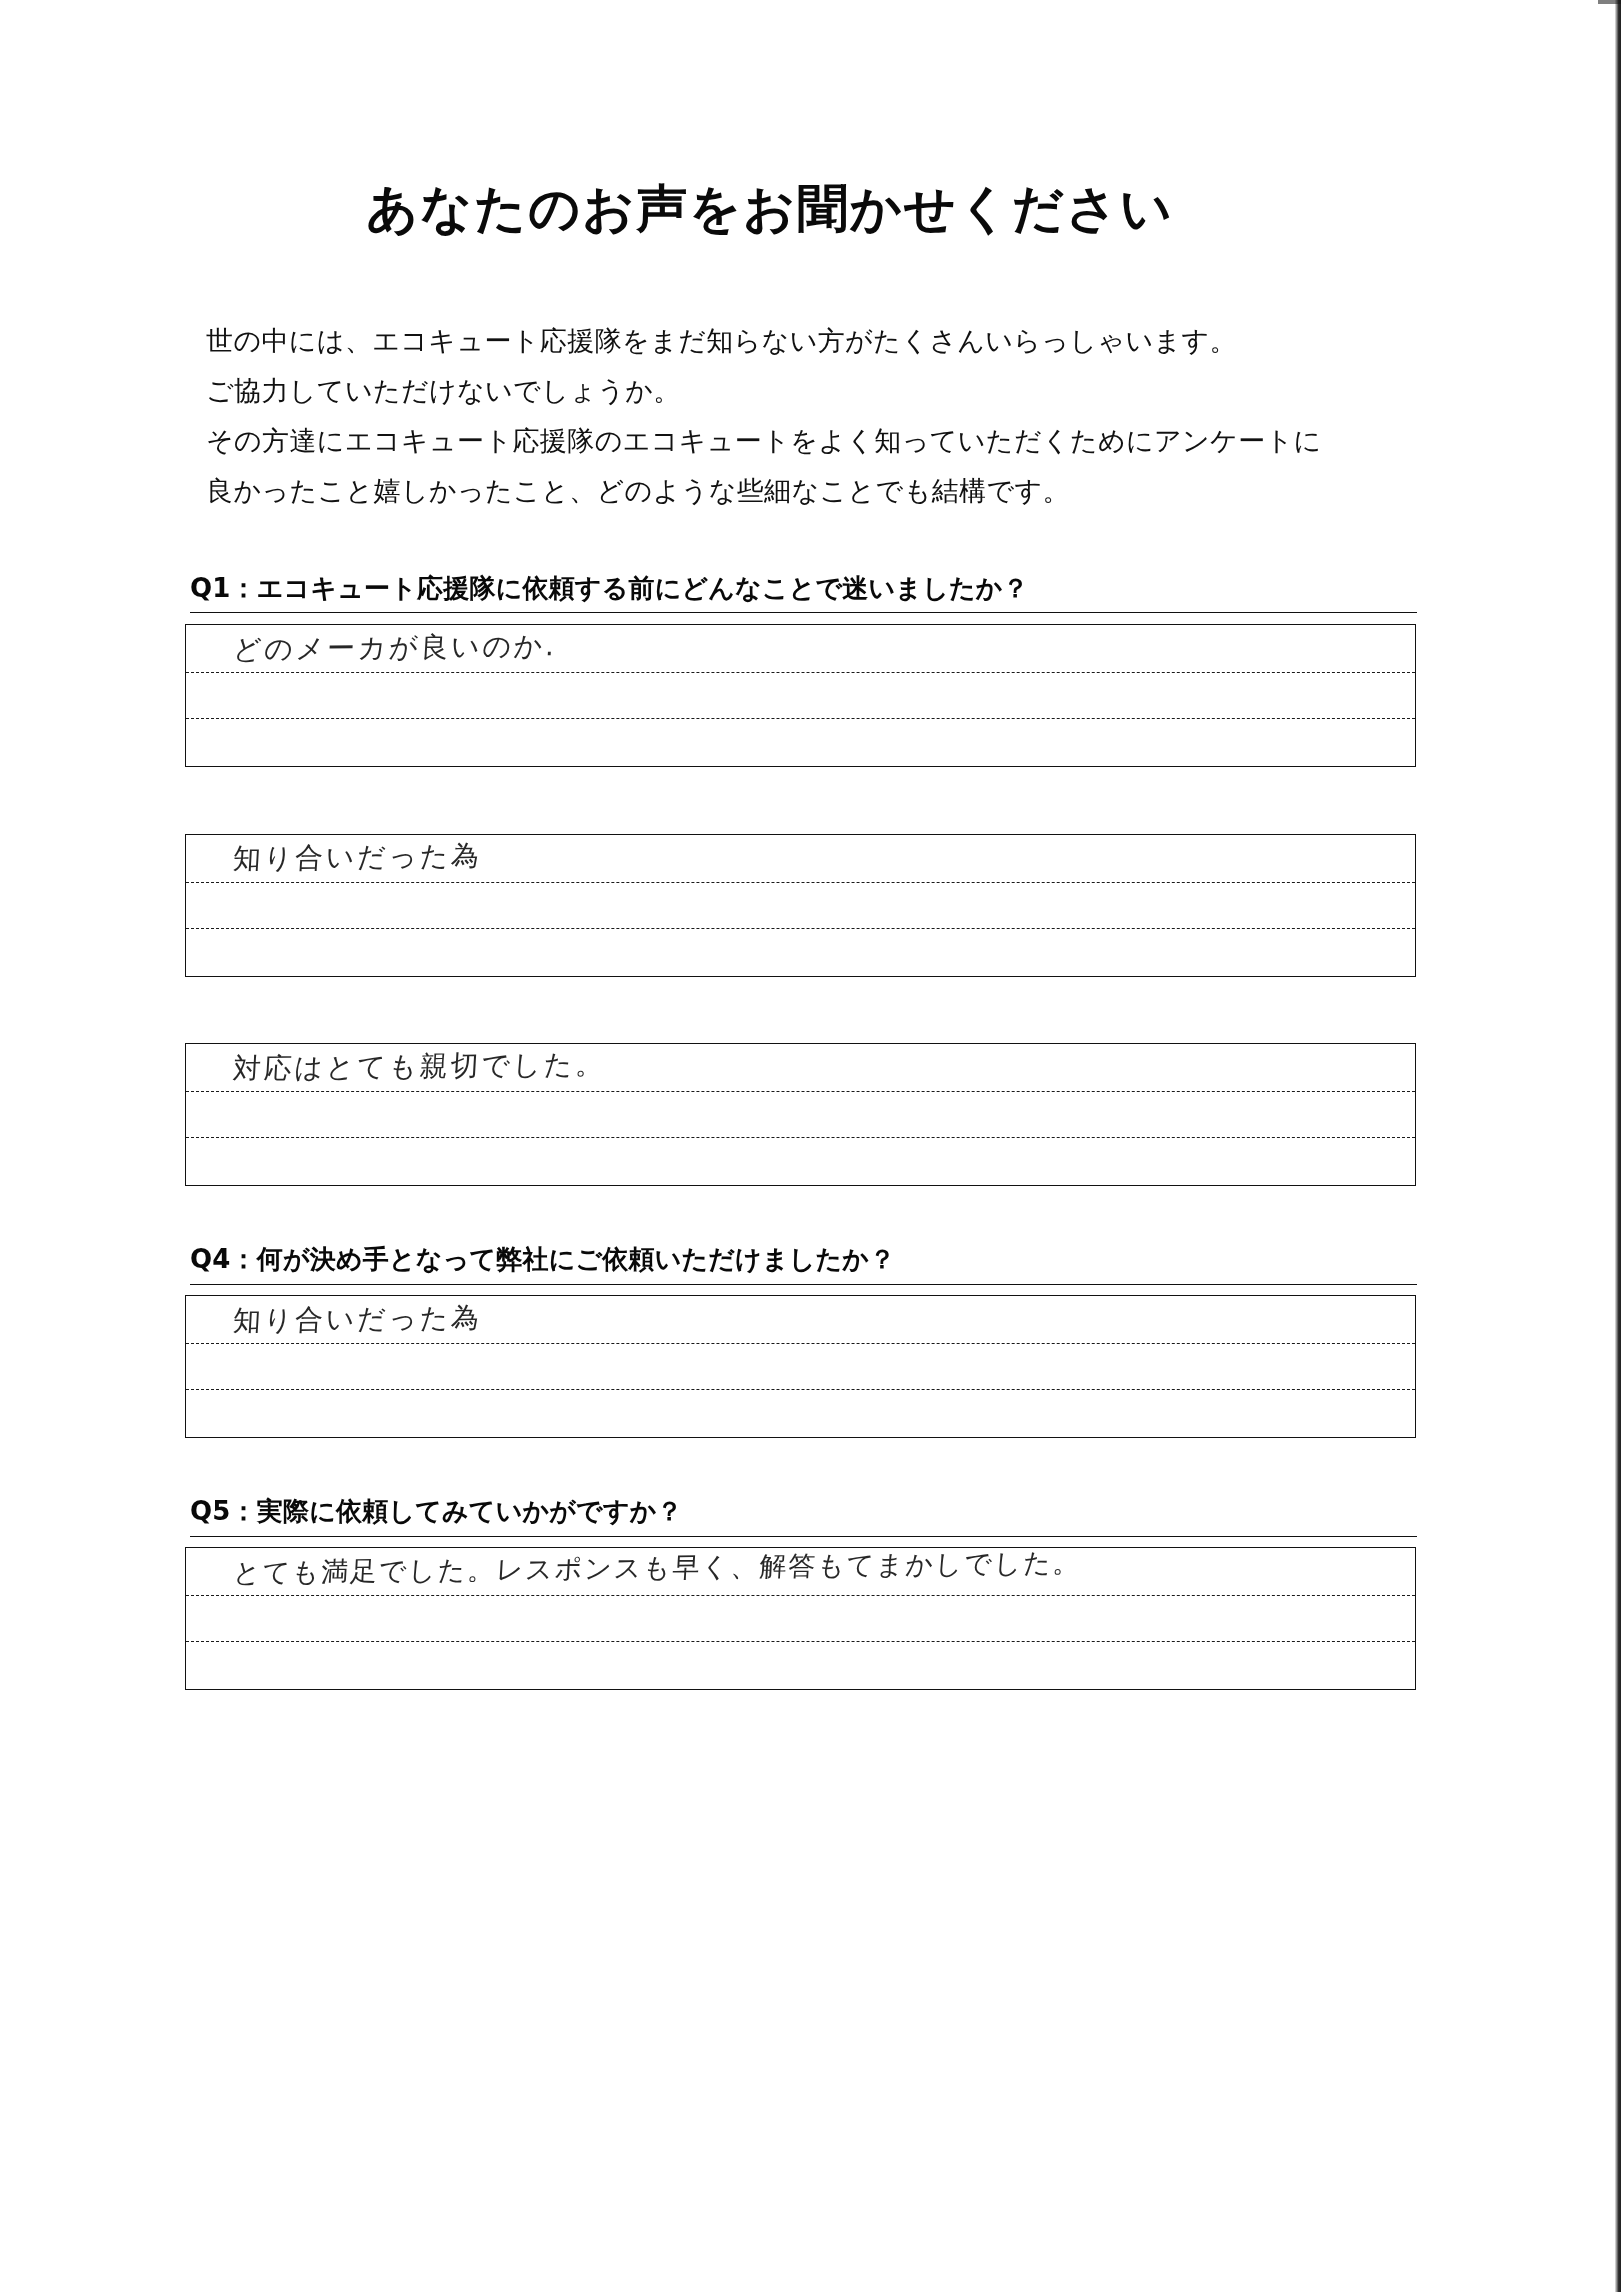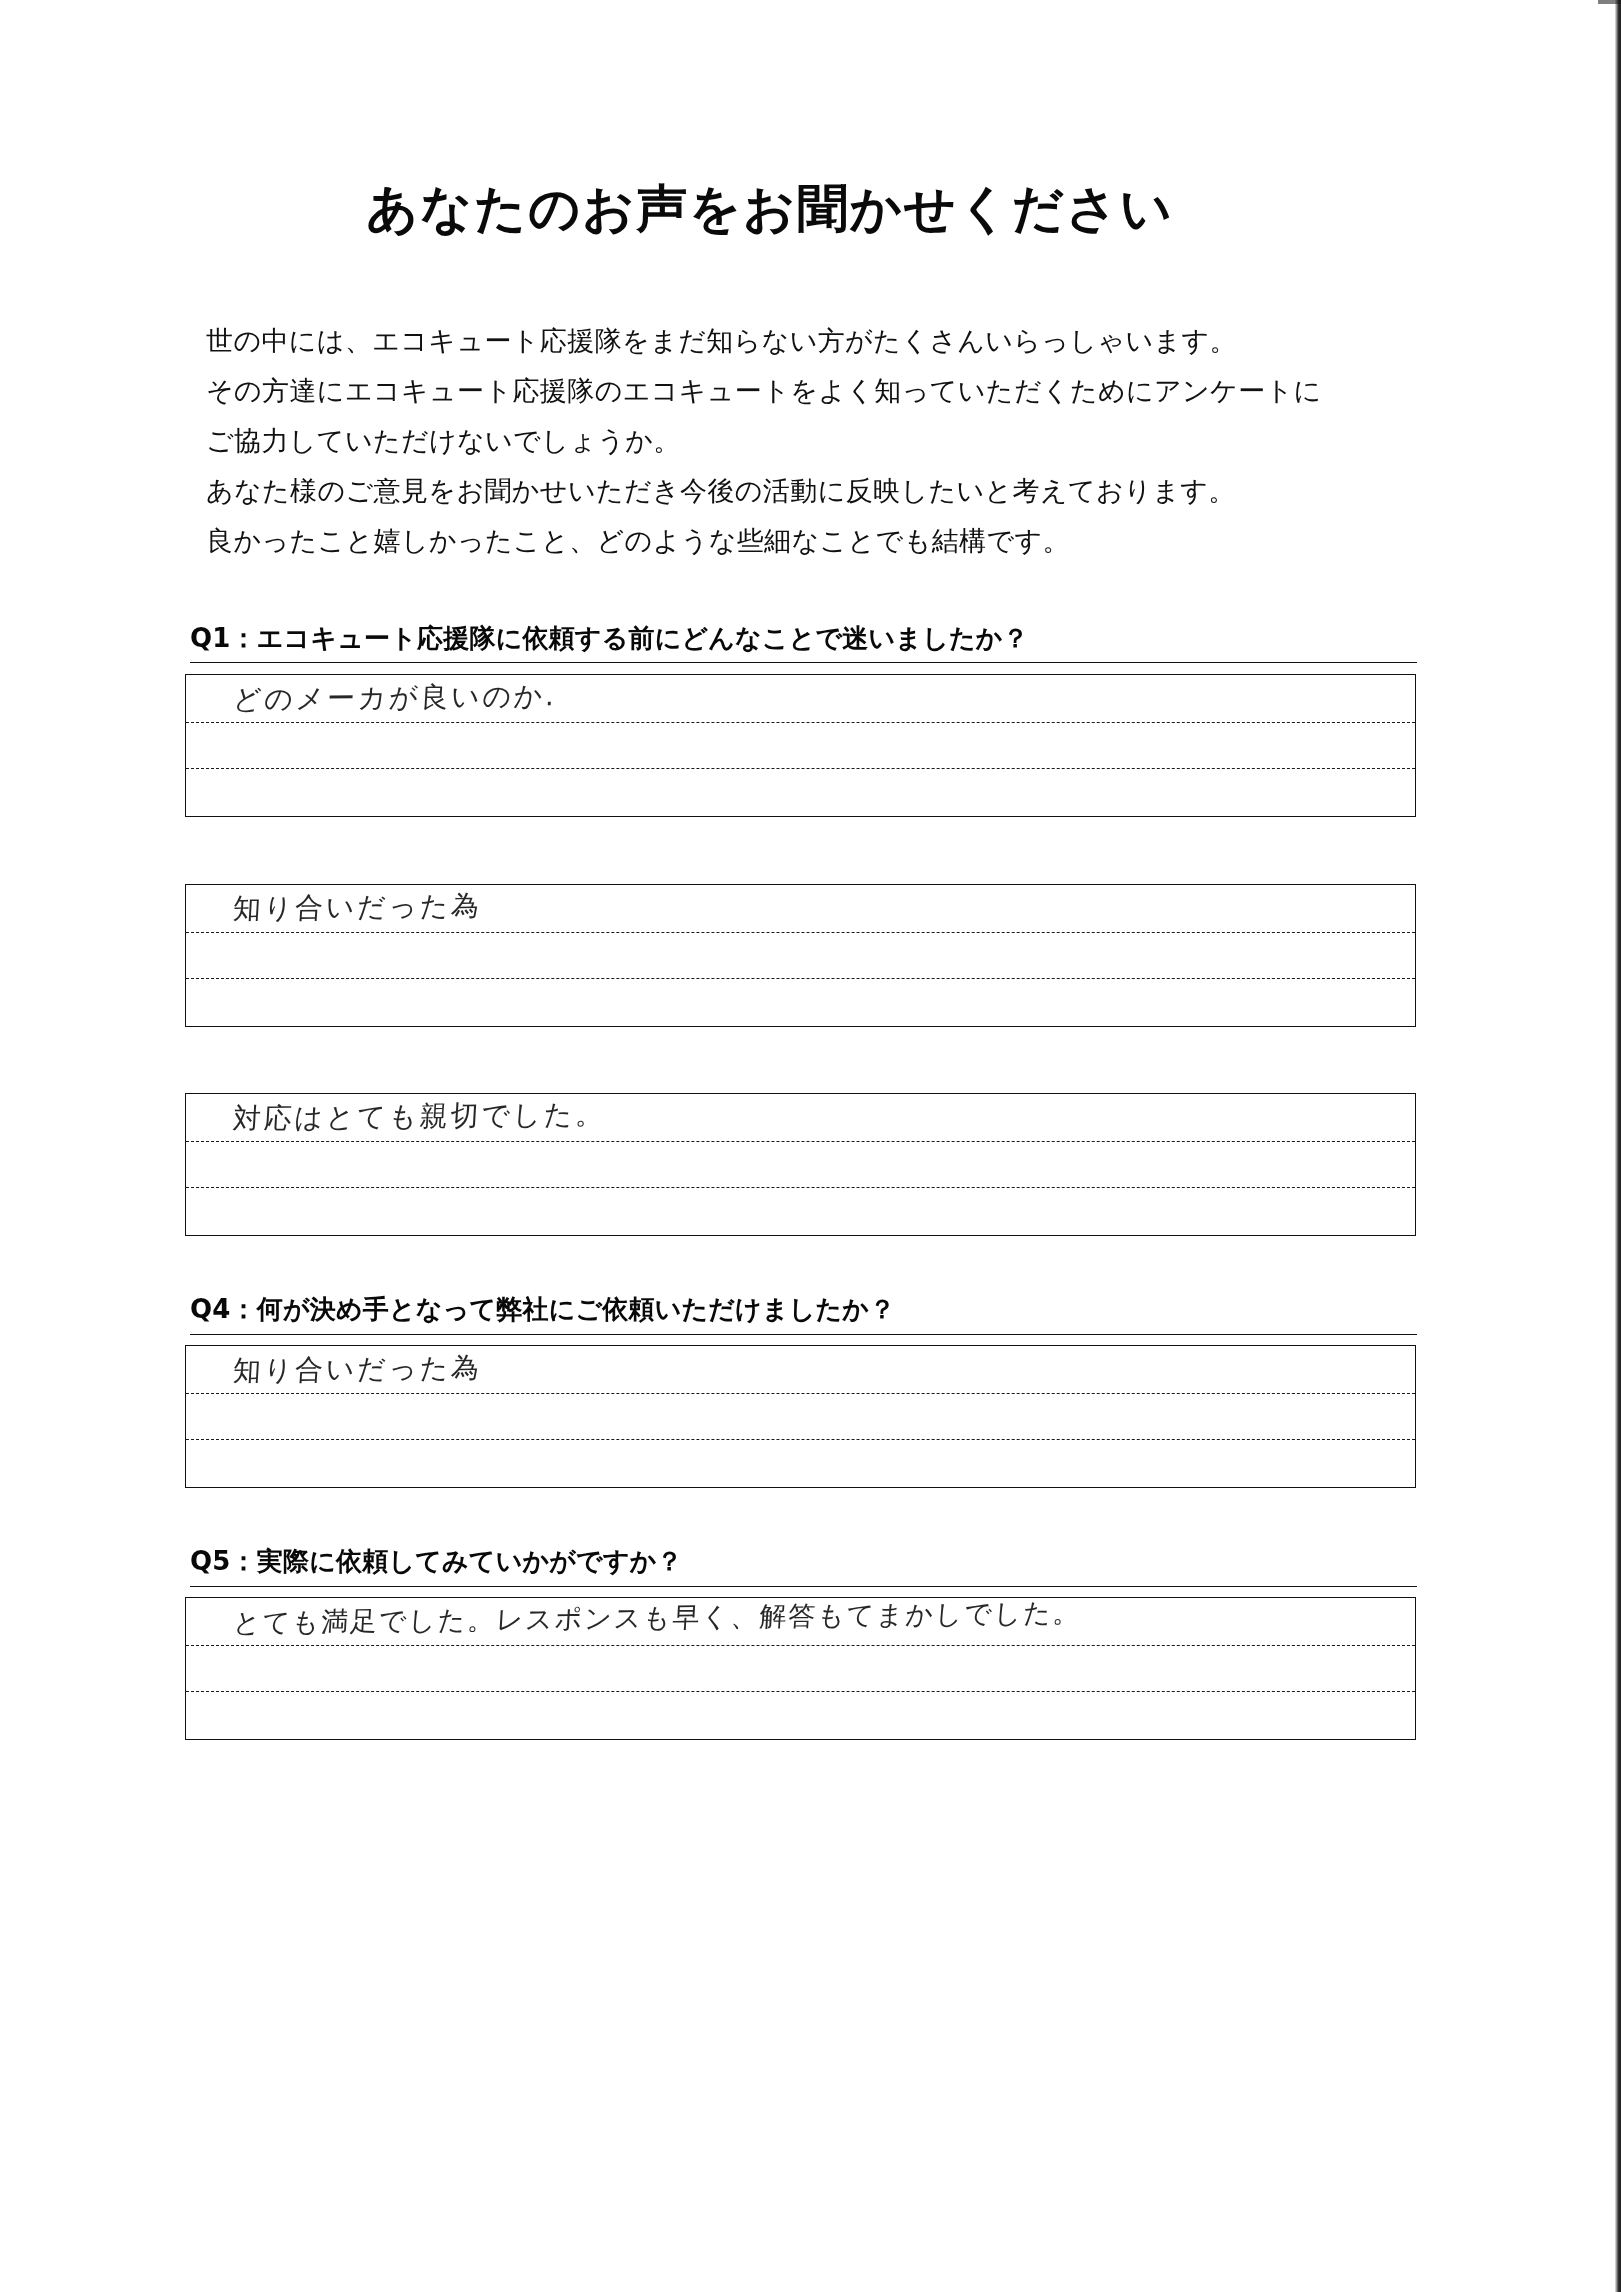--- a/index.html
+++ b/index.html
@@ -148,23 +148,22 @@
 <body>
 
 <div class="page">
 
   <div class="content">
 
     <h1 class="doc-title">あなたのお声をお聞かせください</h1>
 
     <div class="intro">
       <div class="intro-line">世の中には、エコキュート応援隊をまだ知らない方がたくさんいらっしゃいます。</div>
+      <div class="intro-line">ご協力していただけないでしょうか。</div>
       <div class="intro-line">その方達にエコキュート応援隊のエコキュートをよく知っていただくためにアンケートに</div>
-      <div class="intro-line">ご協力していただけないでしょうか。</div>
-      <div class="intro-line">あなた様のご意見をお聞かせいただき今後の活動に反映したいと考えております。</div>
       <div class="intro-line">良かったこと嬉しかったこと、どのような些細なことでも結構です。</div>
     </div>
 
     <div class="questions">
 
       <div class="q-block">
         <div class="q-head">
           <span class="q-label">Q1：エコキュート応援隊に依頼する前にどんなことで迷いましたか？</span>
         </div>
         <div class="answer-box">

